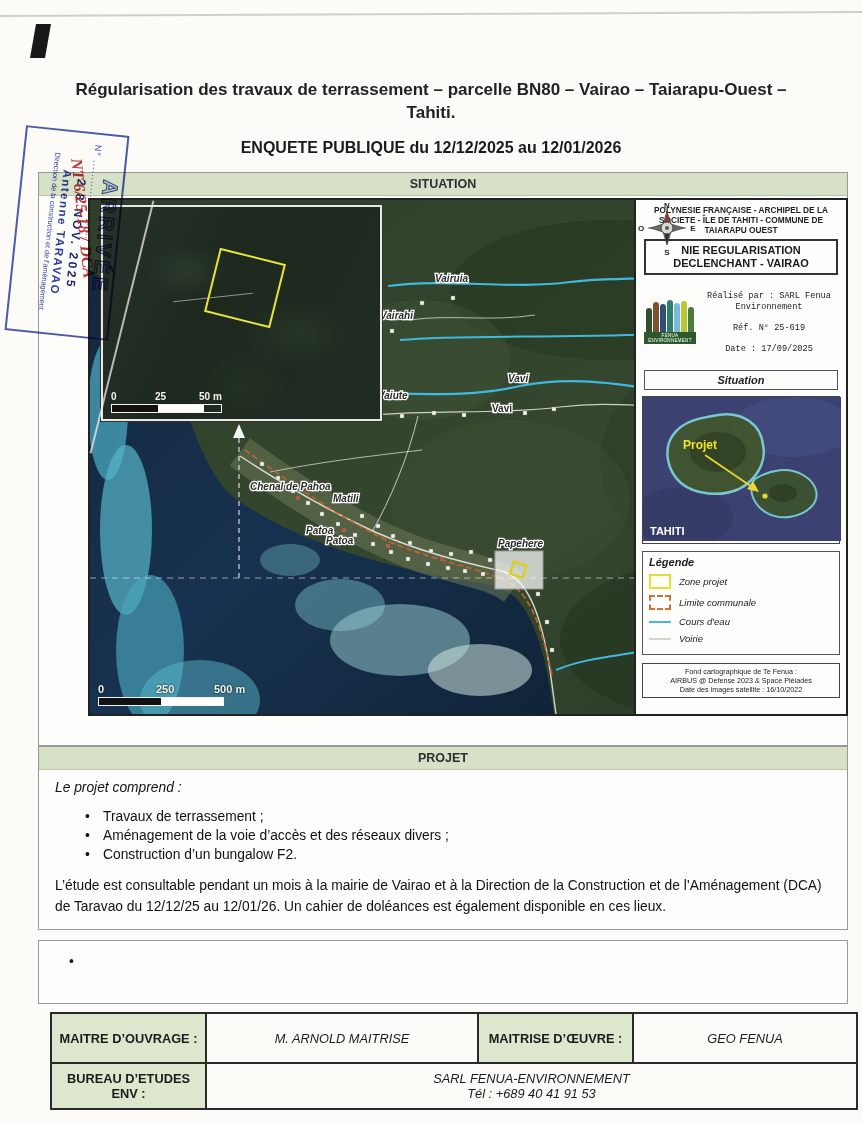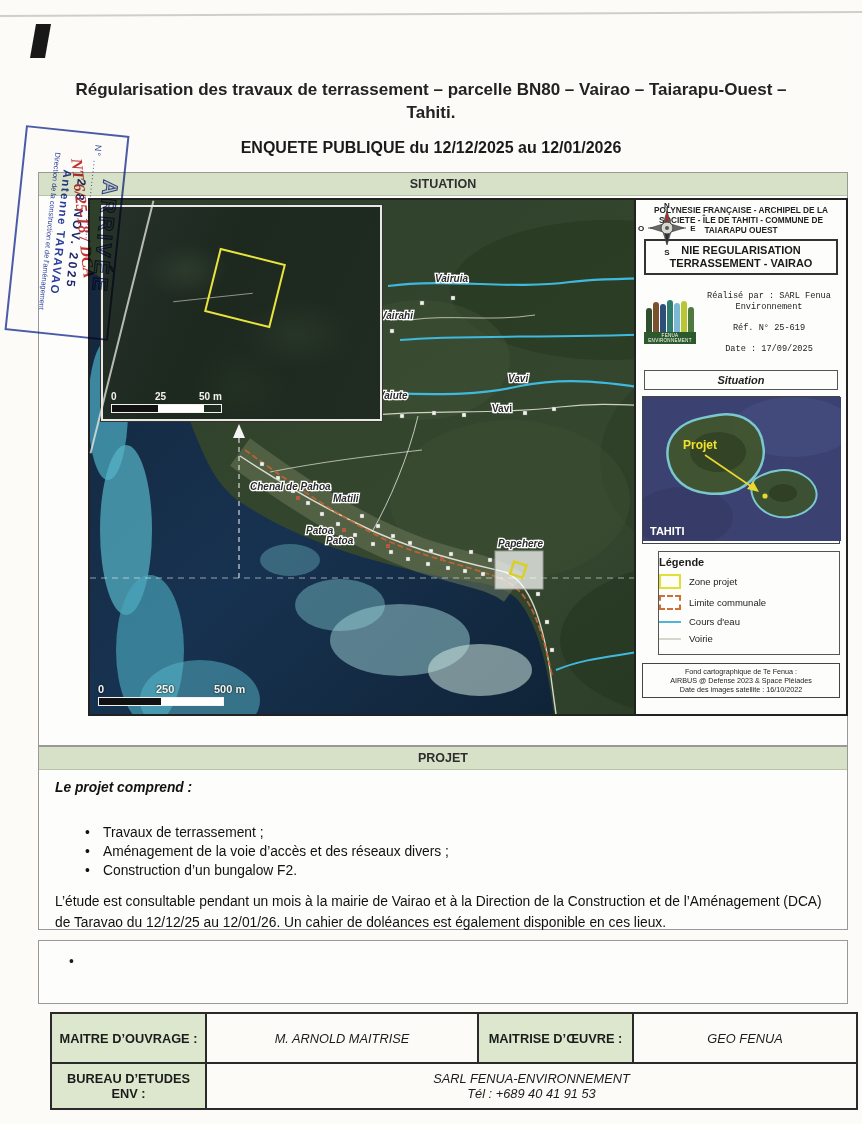--- a/index.html
+++ b/index.html
@@ -55,35 +55,35 @@
   .cart-titlebox{border:2px solid #333;margin:4px 2px;padding:3px 2px;text-align:center;font-size:11px;font-weight:bold;color:#1a1a1a;line-height:13px;}
   .cart-meta{display:flex;align-items:center;margin:2px 0;}
   .logo{width:56px;height:46px;position:relative;flex:none;}
   .logo .bars{display:flex;align-items:flex-end;gap:1px;height:34px;padding-left:4px;}
   .logo .bars i{display:block;width:6px;border-radius:3px 3px 0 0;}
   .logo .cap{position:absolute;left:2px;bottom:2px;width:52px;background:#2d5a2d;color:#fff;font-size:4.5px;text-align:center;padding:1px 0;letter-spacing:.3px;}
   .cart-meta .txt{flex:1;text-align:center;font-size:8.6px;line-height:11px;color:#222;}
   .cart-meta .txt div{margin:10px 0;font-family:Liberation Mono, monospace;}
   .cart-sitbox{border:1px solid #555;margin:3px 2px;padding:3px;text-align:center;font-size:11px;font-style:italic;font-weight:bold;color:#222;}
   #tahiti{position:relative;margin:3px 0;height:146px;border:1px solid #444;}
-  .legende{border:1px solid #555;margin:4px 0 2px 16px;padding:4px 0;}
+  .legende{border:1px solid #555;margin:4px 0 2px 0;padding:4px 6px;font-style:italic;}
   .legende .ltitle{font-size:11px;font-weight:bold;margin-bottom:4px;}
   .lrow{display:flex;align-items:center;margin:6px 0;font-size:9.5px;color:#222;}
   .lsw{width:22px;margin-right:8px;flex:none;}
   .sw-zone{height:11px;border:2px solid #e2de3a;background:#fffef5;}
   .sw-limite{height:11px;border:2px dashed #cf7030;background:#fff;}
   .sw-cours{height:2px;background:#4fb6d8;margin:4px 0;}
   .sw-voirie{height:2px;background:#d6d6cc;margin:4px 0;}
   .compass{display:flex;justify-content:center;margin:2px 0;}
   .cart-source{border:1px solid #444;margin:2px 0 0 0;padding:3px 2px;text-align:center;font-size:7.2px;line-height:9px;color:#222;}
 
   
   #sec-projet{top:746px;height:182px;}
   .projet-body{padding:10px 16px;font-size:13.8px;color:#111;}
-  .intro{font-weight:bold;font-style:italic;margin-bottom:30px;}
+  .intro{font-weight:normal;font-style:italic;margin-bottom:14px;}
   .bullets{margin:0 0 0 30px;}
   .brow{display:flex;margin:4px 0;}
   .brow .dot{width:18px;flex:none;}
   .para{margin-top:13px;line-height:21px;}
   #sec-seuil{top:940px;height:62px;}
   .seuil-body{padding:9px 16px 0 30px;font-size:13.8px;}
 
   
   #infotable{position:absolute;left:38px;top:1012px;width:808px;border-collapse:collapse;margin-left:12px;}
   #infotable td{border:2px solid #2a2a2a;text-align:center;vertical-align:middle;font-size:12.8px;padding:4px;}
@@ -264,21 +264,21 @@
         <div class="bar" style="width:124px">
             <span class="b1" style="width:62px"></span>
             <span class="b2" style="width:62px"></span>
           </div>
       </div>
 
       <div id="cartouche">
         <div class="cart-region">POLYNESIE FRANÇAISE - ARCHIPEL DE LA SOCIETE -  ÎLE DE TAHITI - COMMUNE DE TAIARAPU OUEST</div>
         <div class="cart-titlebox">
           <div>NIE REGULARISATION</div>
-          <div>TERRASSEMENT - VAIRAO</div>
+          <div>DECLENCHANT - VAIRAO</div>
         </div>
         <div class="cart-meta">
           <div class="logo">
             <div class="bars">
               <i style="height:26px;background:#2f4f2f"></i>
                 <i style="height:32px;background:#7a5230"></i>
               <i style="height:30px;background:#2f4f7a"></i>
                 <i style="height:34px;background:#2e7d6e"></i>
               <i style="height:31px;background:#7ab8d4"></i>
                 <i style="height:33px;background:#b8c832"></i>

